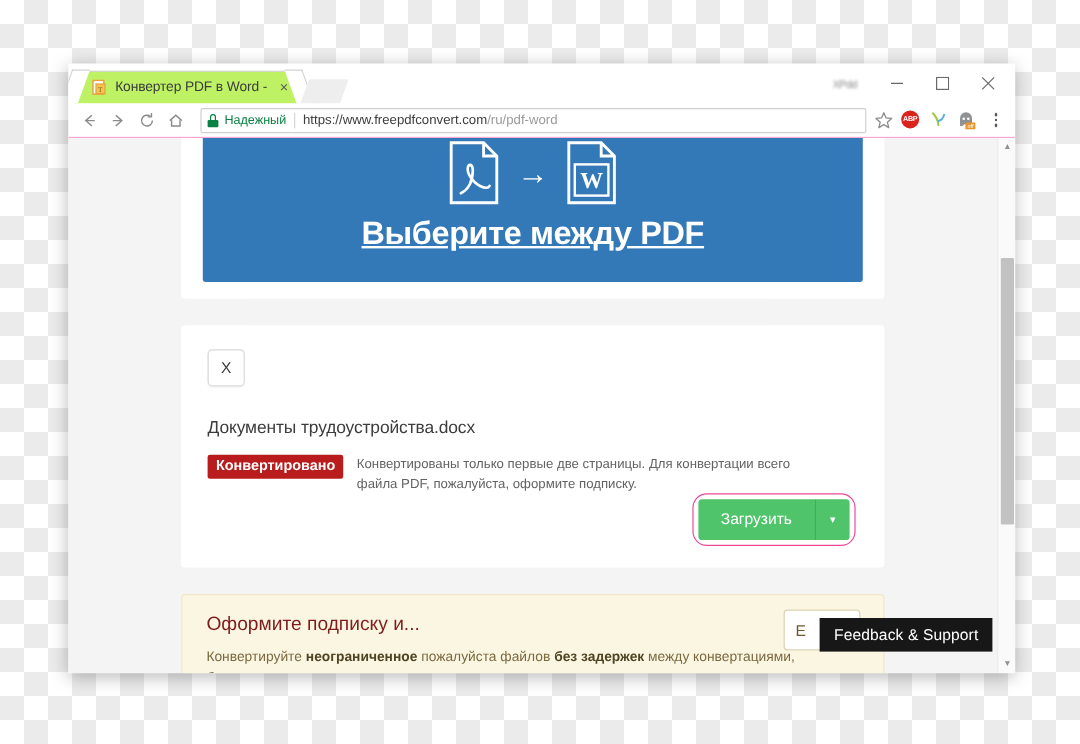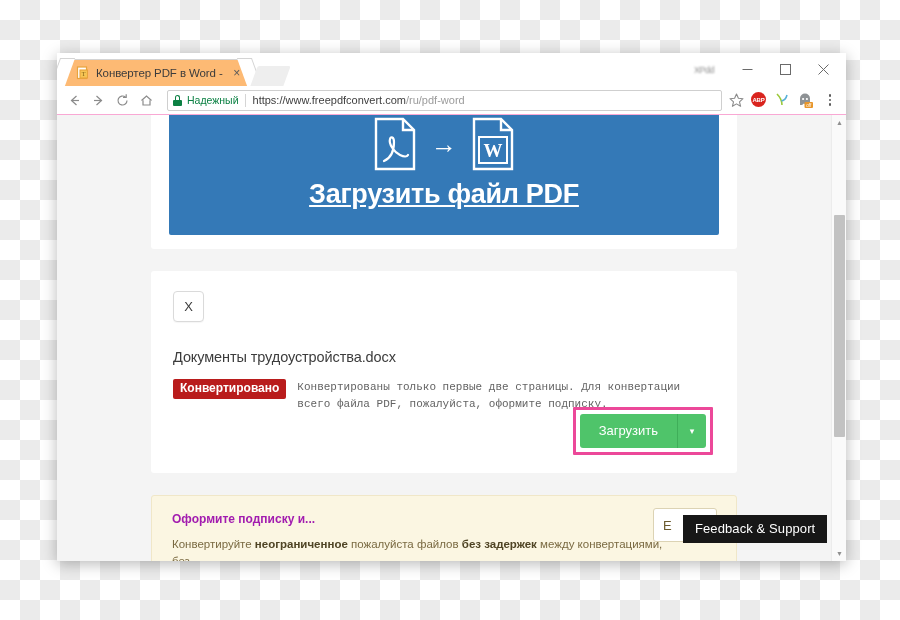--- a/index.html
+++ b/index.html
@@ -43,21 +43,21 @@
     height: 33px;
     padding-left: 5px;
     flex: 1;
   }
   .tab {
     position: relative;
     height: 27px;
     display: flex;
     align-items: center;
     padding: 0 6px 0 14px;
-    background: #fdba74;
+    background: #bef264;
     font-size: 11.5px;
     color: #3c3c3c;
     max-width: 200px;
     border-top: 1px solid #d4d4d4;
   }
   .tab::before, .tab::after {
     content: "";
     position: absolute;
     bottom: 0;
     width: 14px; height: 27px;
@@ -297,28 +297,27 @@
     border-radius: 2px;
     white-space: nowrap;
     flex: 0 0 auto;
     line-height: 1.05;
   }
   .status-text {
     font-size: 11px;
     color: #636363;
     line-height: 1.55;
     max-width: 396px;
-    font-family: Liberation Mono, monospace;
   }
   .dl-wrap {
     position: absolute;
     right: 24px;
     bottom: 18px;
-    border: 3px solid #ec4899;
-    border-radius: 1px;
+    border: 1px solid #ec4899;
+    border-radius: 12px;
     padding: 4px;
   }
   .dl-group { display: flex; }
   .dl-main {
     background: #4fc46a;
     color: #fff;
     font-size: 13px;
     padding: 9px 19px 10px 19px;
     border-radius: 3px 0 0 3px;
     border-right: 1px solid #3fae59;
@@ -336,23 +335,23 @@
   .promo-card {
     margin-top: 22px;
     background: #fbf6e2;
     border: 1px solid #f0e7c8;
     border-radius: 3px;
     padding: 16px 20px 20px 20px;
     position: relative;
     min-height: 70px;
   }
   .promo-title {
-    color: #a21caf;
-    font-size: 12px;
-    font-weight: bold;
+    color: #7f1d1d;
+    font-size: 16px;
+    font-weight: normal;
   }
   .promo-text {
     margin-top: 10px;
     font-size: 11.5px;
     color: #7a6a42;
     line-height: 1.5;
     max-width: 500px;
   }
   .promo-text b { color: #4f4424; }
   .promo-btn {
@@ -535,21 +534,21 @@
               <span class="arrow-right">→</span>
               <span class="doc-icon">
                 <svg viewBox="0 0 44 54" width="44" height="54">
                   <path d="M3 2 L30 2 L41 13 L41 52 L3 52 Z" fill="none" stroke="#fff" stroke-width="2.4"></path>
                   <path d="M30 2 L30 13 L41 13" fill="none" stroke="#fff" stroke-width="2.4"></path>
                   <rect x="8" y="20" width="28" height="26" fill="none" stroke="#fff" stroke-width="2"></rect>
                   <text x="22" y="40" font-size="19" fill="#fff" text-anchor="middle" font-family="Liberation Serif, serif" font-weight="bold">W</text>
                 </svg>
               </span>
             </div>
-            <div class="select-link">Загрузить файл PDF</div>
+            <div class="select-link">Выберите между PDF</div>
           </div>
         </div>
 
         <div class="file-card">
           <div class="remove-btn">X</div>
           <div class="file-name">Документы трудоустройства.docx</div>
           <div class="status-row">
             <span class="badge">Конвертировано</span>
             <span class="status-text">Конвертированы только первые две страницы. Для конвертации всего файла PDF, пожалуйста, оформите подписку.</span>
           </div>

